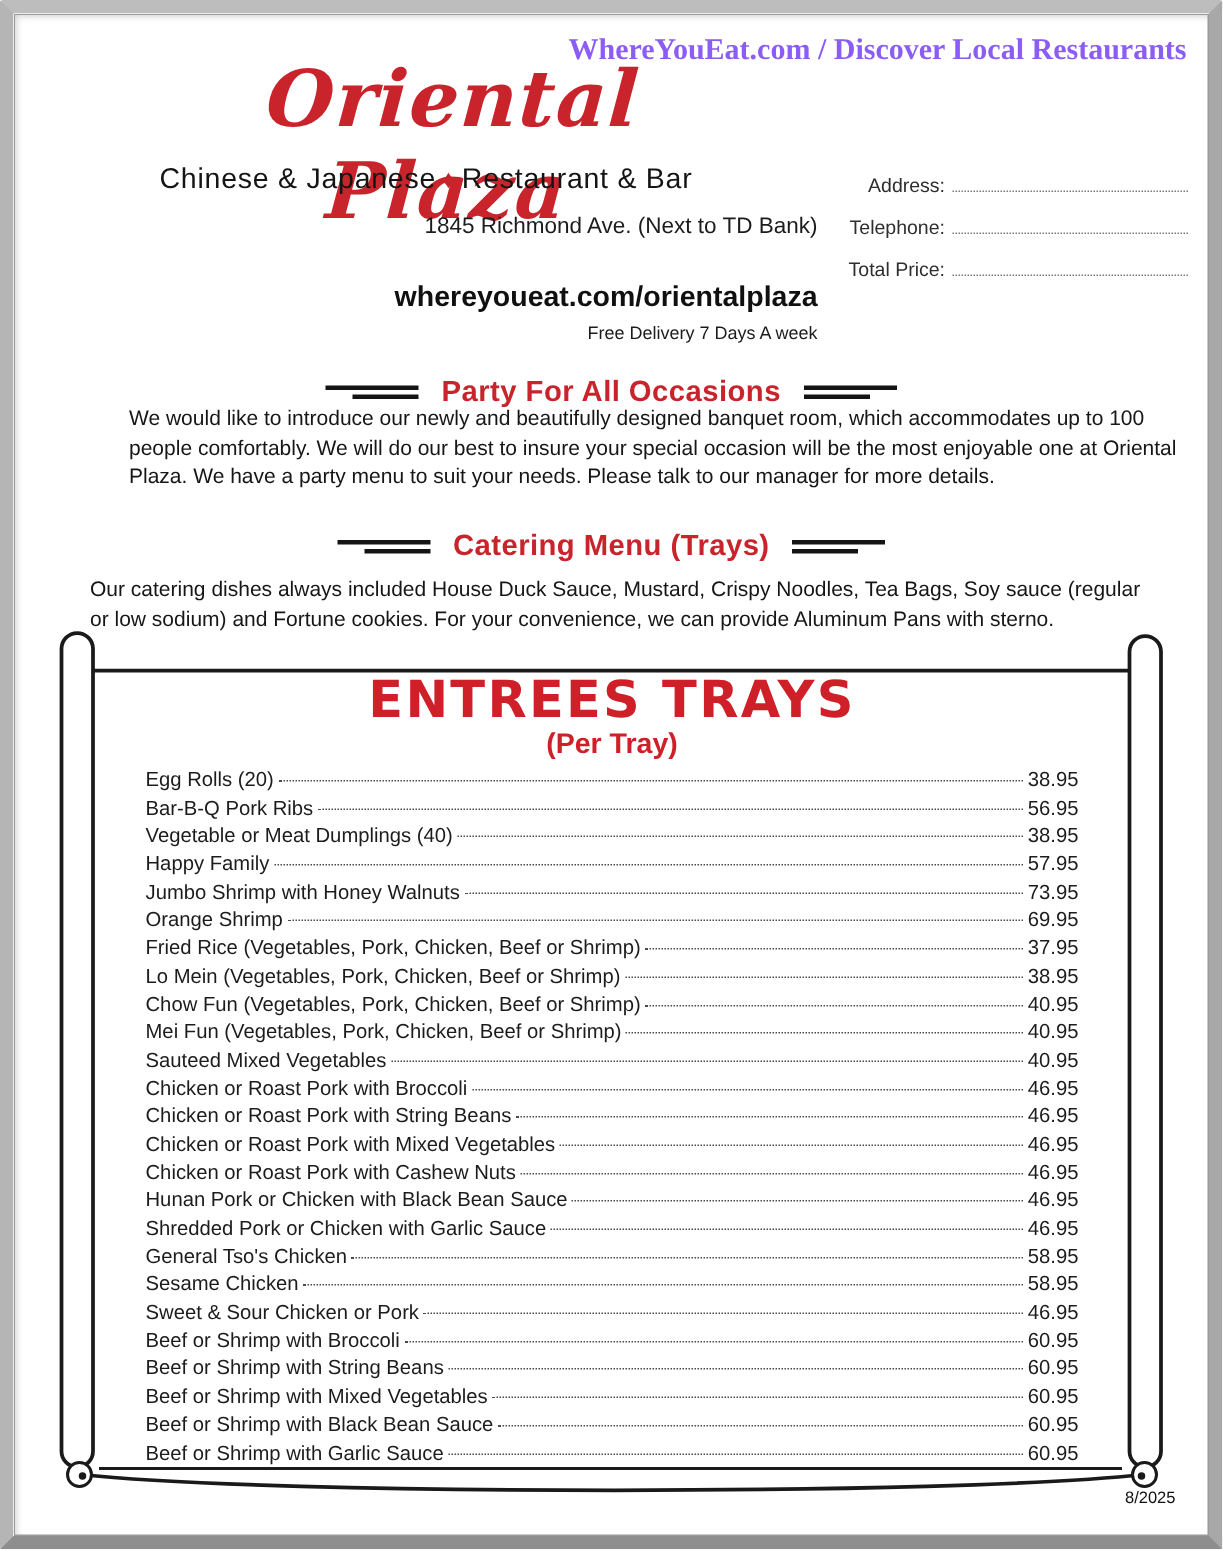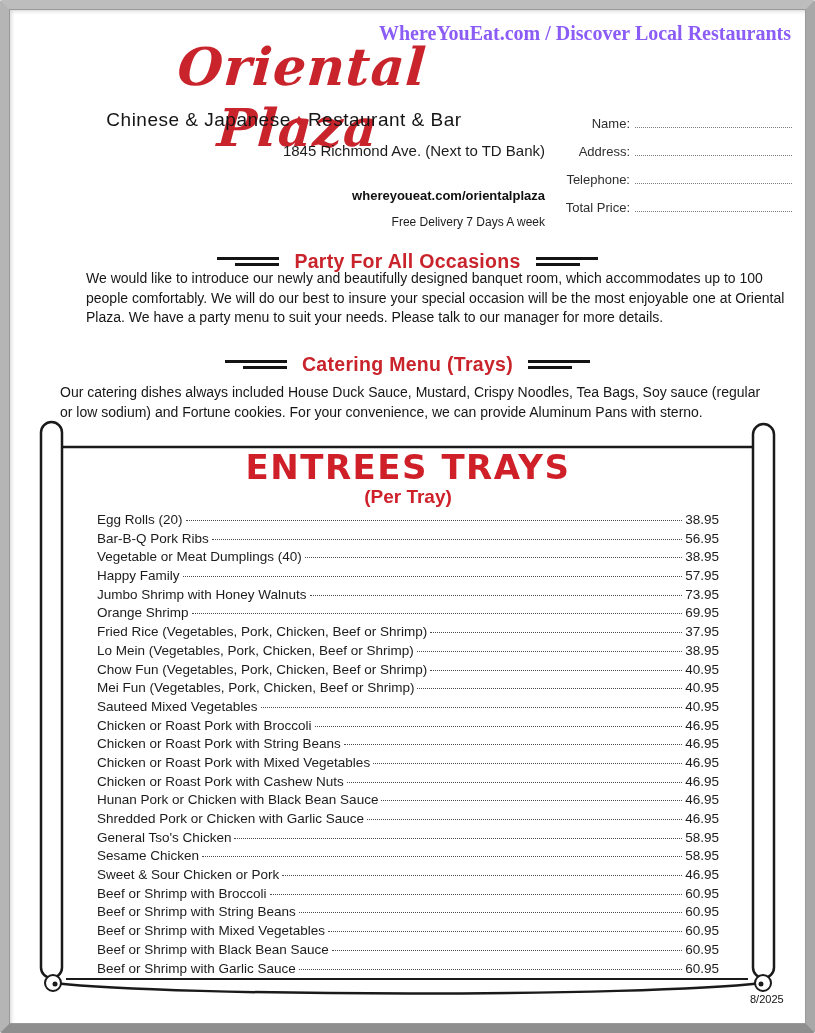--- a/index.html
+++ b/index.html
@@ -15,21 +15,21 @@
              font-weight:bold;font-size:20px;color:#8b5cf6;}
   .logo{top:36px;left:100px;width:400px;text-align:center;
         font-family:"DejaVu Serif",serif;font-style:italic;font-weight:bold;
         font-size:52px;color:#c9232b;letter-spacing:1px;transform:skewX(-4deg);}
   .tagline{top:109px;left:100px;width:368px;text-align:center;font-size:19px;
            color:#151515;letter-spacing:.5px;}
   .tagline .dia{color:#c9232b;font-size:17px;padding:0 4px;}
   .contact{left:40px;width:505px;text-align:right;}
   .addr{top:142px;font-size:15px;}
   .phone{top:161px;font-size:21px;font-weight:bold;color:#c9232b;letter-spacing:.3px;}
-  .site{top:188px;font-size:13px;font-weight:bold;color:#101010;}
+  .site{top:188px;font-size:19px;font-weight:bold;color:#101010;}
   .delivery{top:215px;font-size:12px;font-weight:normal;}
 
   
   .form{top:103px;left:548px;width:244px;}
   .frow{display:flex;align-items:flex-end;height:28px;}
   .flabel{width:82px;text-align:right;font-size:13px;color:#2e2e2e;padding-right:5px;white-space:nowrap;}
   .fline{flex:1;border-bottom:1.5px dotted #7a7a7a;margin-bottom:3px;height:1px;}
 
   
   .shead{left:0;width:815px;display:flex;justify-content:center;align-items:center;gap:15px;}
@@ -63,24 +63,20 @@
   <div class="abs logo">Oriental Plaza</div>
   <div class="abs tagline">
     <span>Chinese &amp; Japanese</span><span class="dia">♦</span><span>Restaurant &amp; Bar</span>
   </div>
   <div class="abs contact addr">1845 Richmond Ave. (Next to TD Bank)</div>
   <div class="abs contact site">whereyoueat.com/orientalplaza</div>
   <div class="abs contact delivery">Free Delivery 7 Days A week</div>
 
   <div class="abs form">
     <div class="frow">
-      <span class="flabel">Name:</span>
-      <span class="fline"></span>
-    </div>
-    <div class="frow">
       <span class="flabel">Address:</span>
       <span class="fline"></span>
     </div>
     <div class="frow">
       <span class="flabel">Telephone:</span>
       <span class="fline"></span>
     </div>
     <div class="frow">
       <span class="flabel">Total Price:</span>
       <span class="fline"></span>

